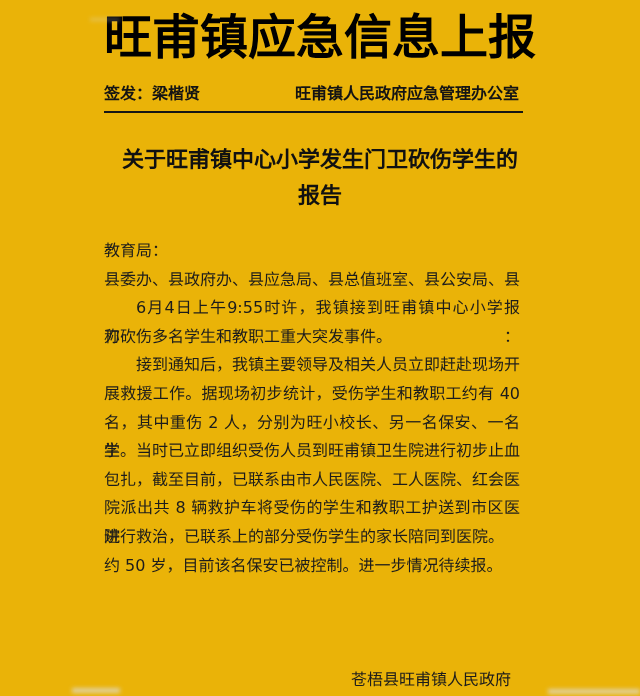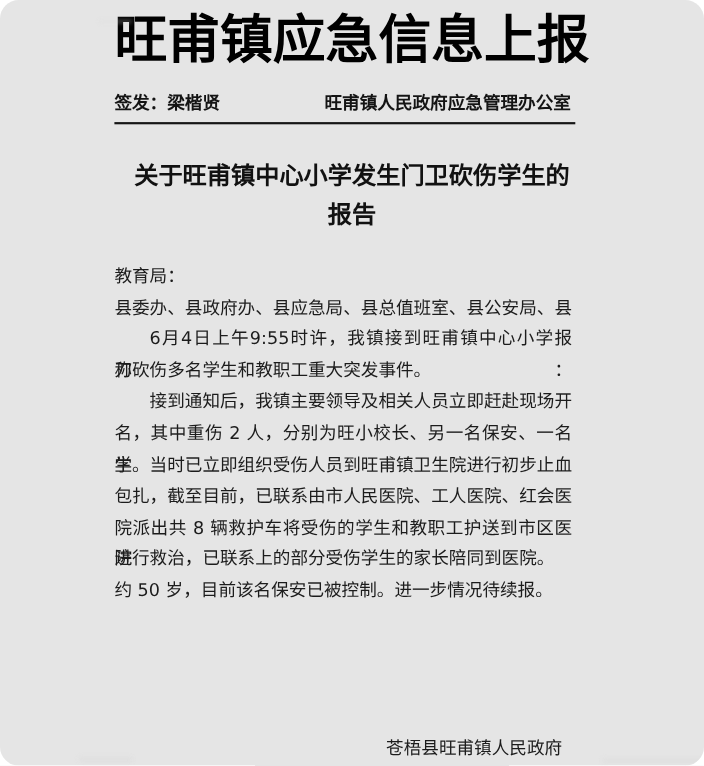--- a/index.html
+++ b/index.html
@@ -4,25 +4,24 @@
 <style>
   html, body {
     margin: 0;
     padding: 0;
     background: #ffffff;
   }
   .page {
     position: relative;
     width: 640px;
     height: 696px;
-    background: #e5e5e5;
+    background: #eab308;
     overflow: hidden;
     color: #1a1a1a;
     font-family: "DejaVu Sans", "Liberation Sans", sans-serif;
-    border-radius: 17px;
   }
   
   .masthead {
     position: absolute;
     top: 8px;
     left: 0;
     width: 640px;
     margin: 0;
     text-align: center;
     font-family: "DejaVu Serif", "Liberation Serif", serif;
@@ -128,20 +127,21 @@
     <div>关于旺甫镇中心小学发生门卫砍伤学生的</div>
     <div>报告</div>
   </div>
 
   <div class="body-block" id="body-lines">
       <div class="bodyline">教育局：</div>
       <div class="bodyline jl">县委办、县政府办、县应急局、县总值班室、县公安局、县</div>
       <div class="bodyline jl ind">6月4日上午9:55时许，我镇接到旺甫镇中心小学报称：</div>
       <div class="bodyline">刀砍伤多名学生和教职工重大突发事件。</div>
       <div class="bodyline jl ind">接到通知后，我镇主要领导及相关人员立即赶赴现场开</div>
+      <div class="bodyline jl">展救援工作。据现场初步统计，受伤学生和教职工约有 40</div>
       <div class="bodyline jl">名，其中重伤 2 人，分别为旺小校长、另一名保安、一名学</div>
       <div class="bodyline jl">生。当时已立即组织受伤人员到旺甫镇卫生院进行初步止血</div>
       <div class="bodyline jl">包扎，截至目前，已联系由市人民医院、工人医院、红会医</div>
       <div class="bodyline jl">院派出共 8 辆救护车将受伤的学生和教职工护送到市区医院</div>
       <div class="bodyline">进行救治，已联系上的部分受伤学生的家长陪同到医院。</div>
       <div class="bodyline">约 50 岁，目前该名保安已被控制。进一步情况待续报。</div>
     </div>
 
   <div class="signature">苍梧县旺甫镇人民政府</div>
 

